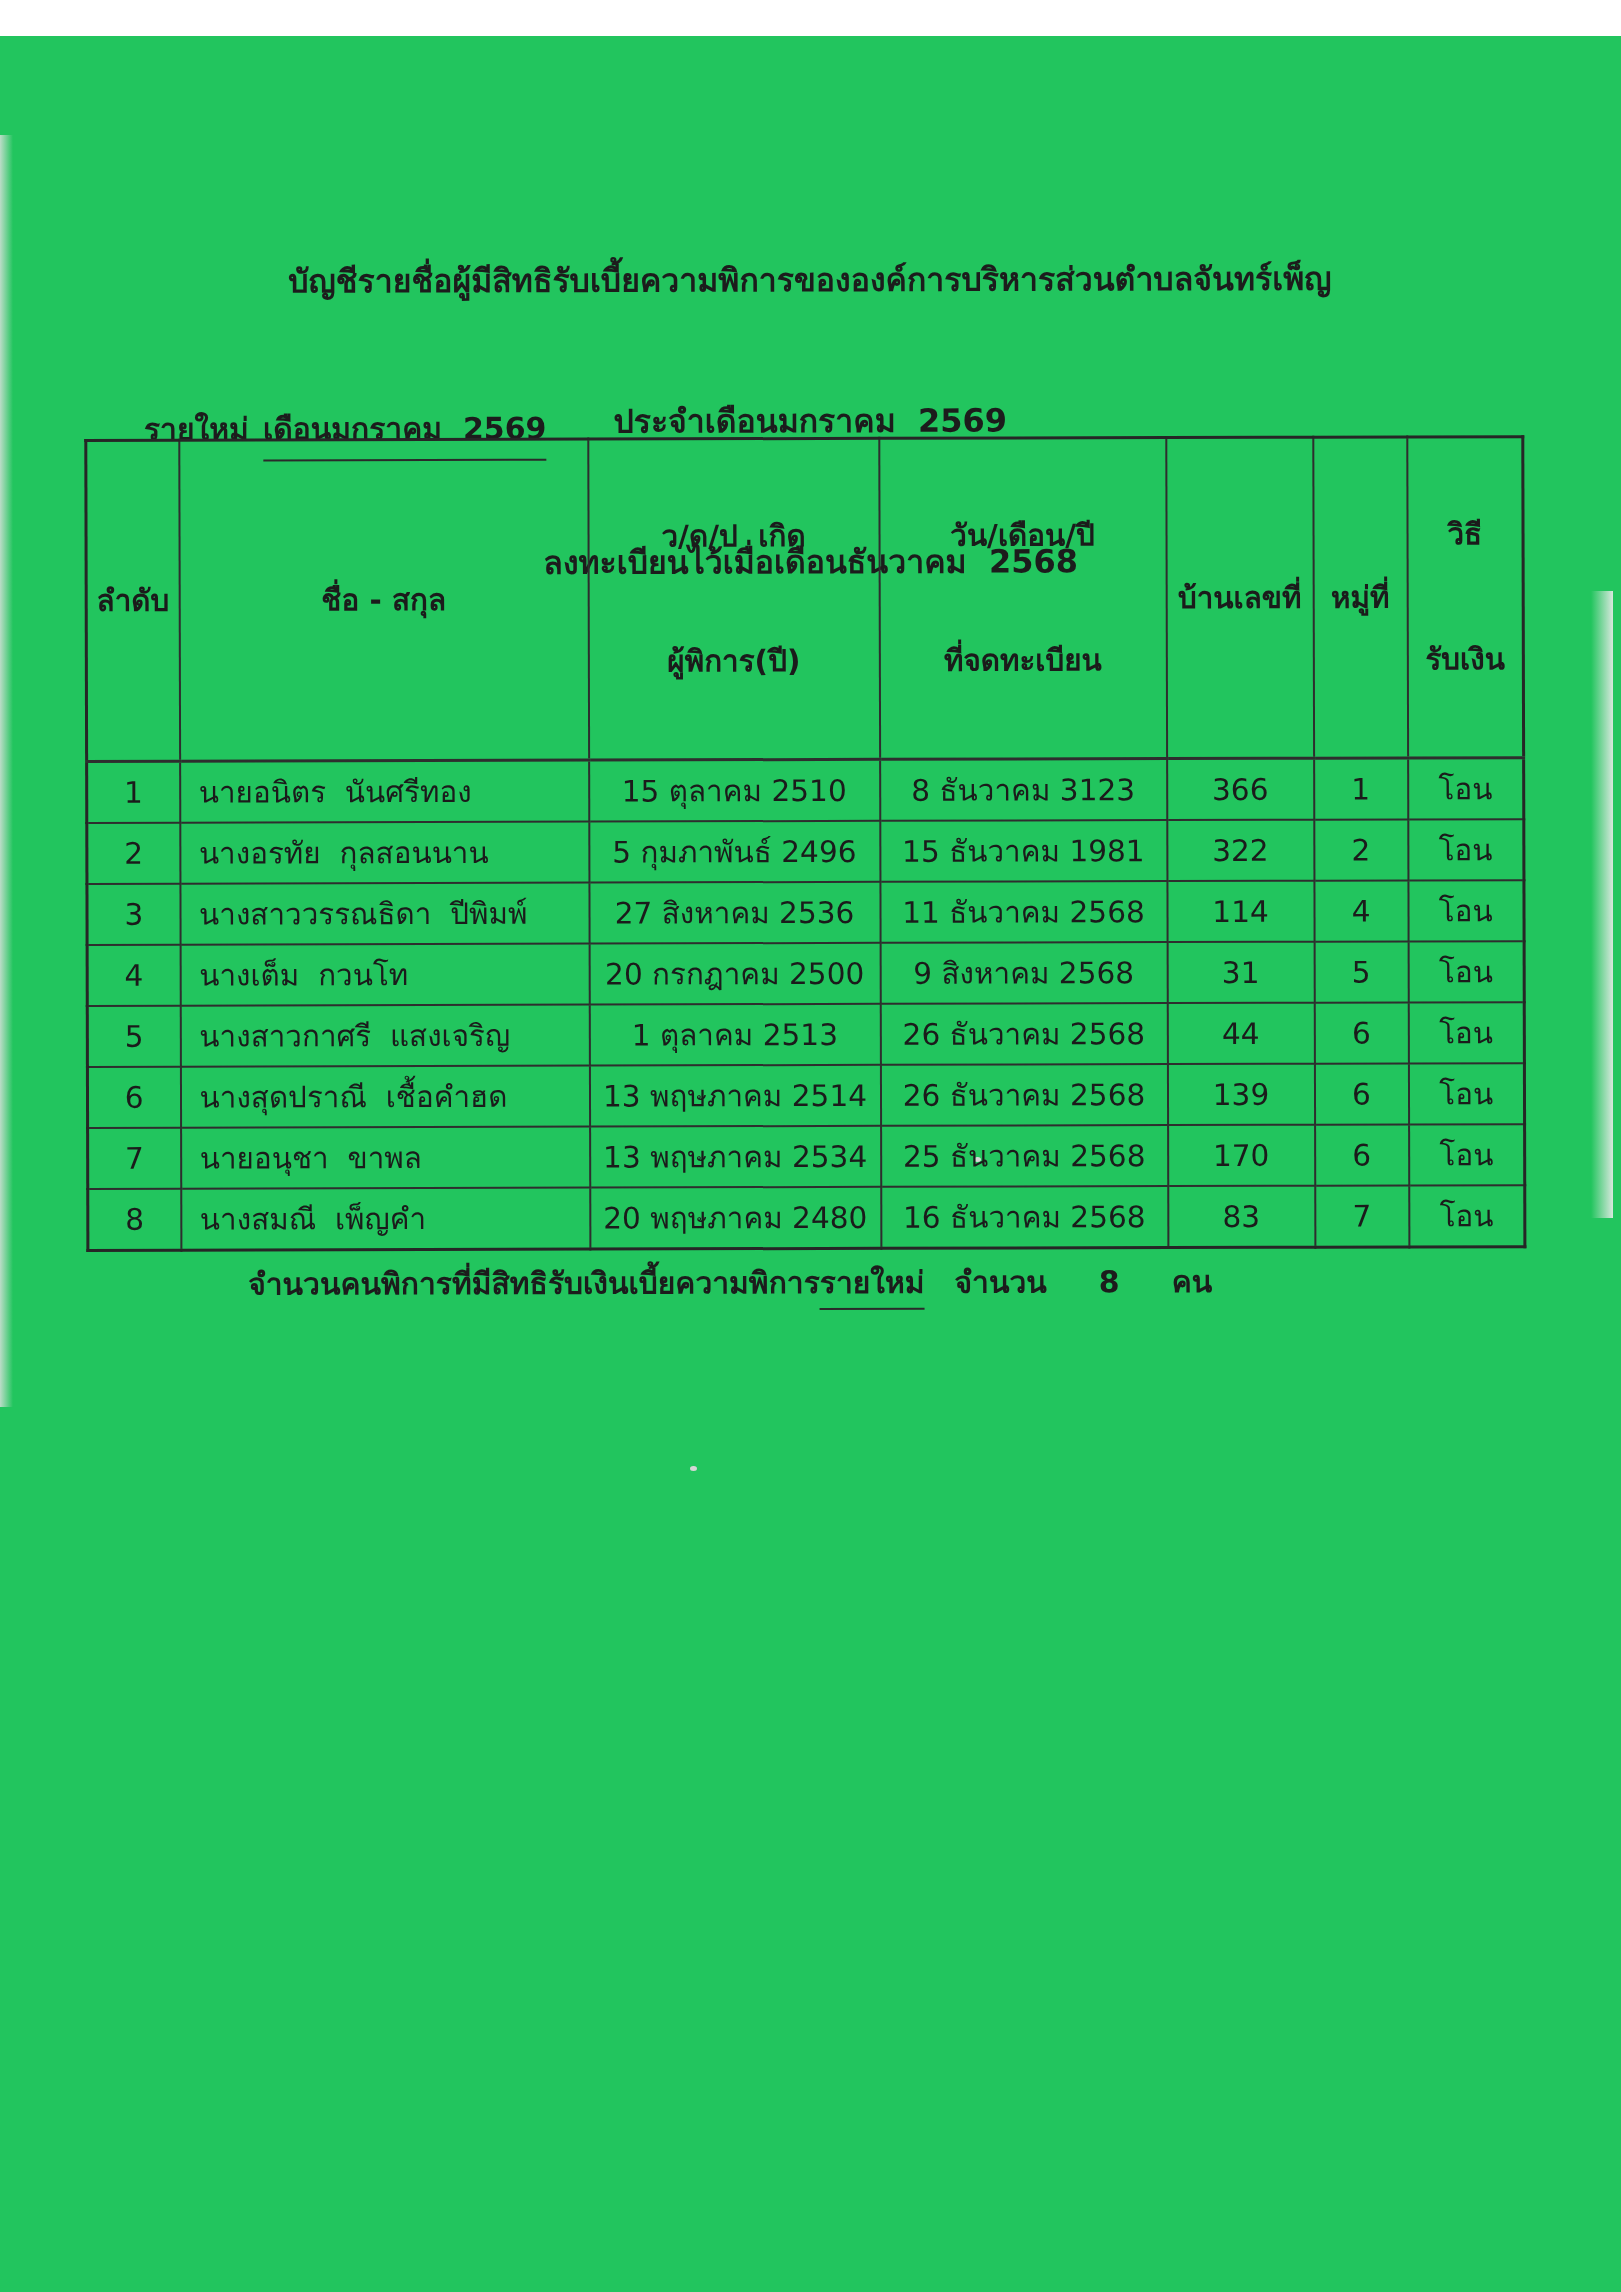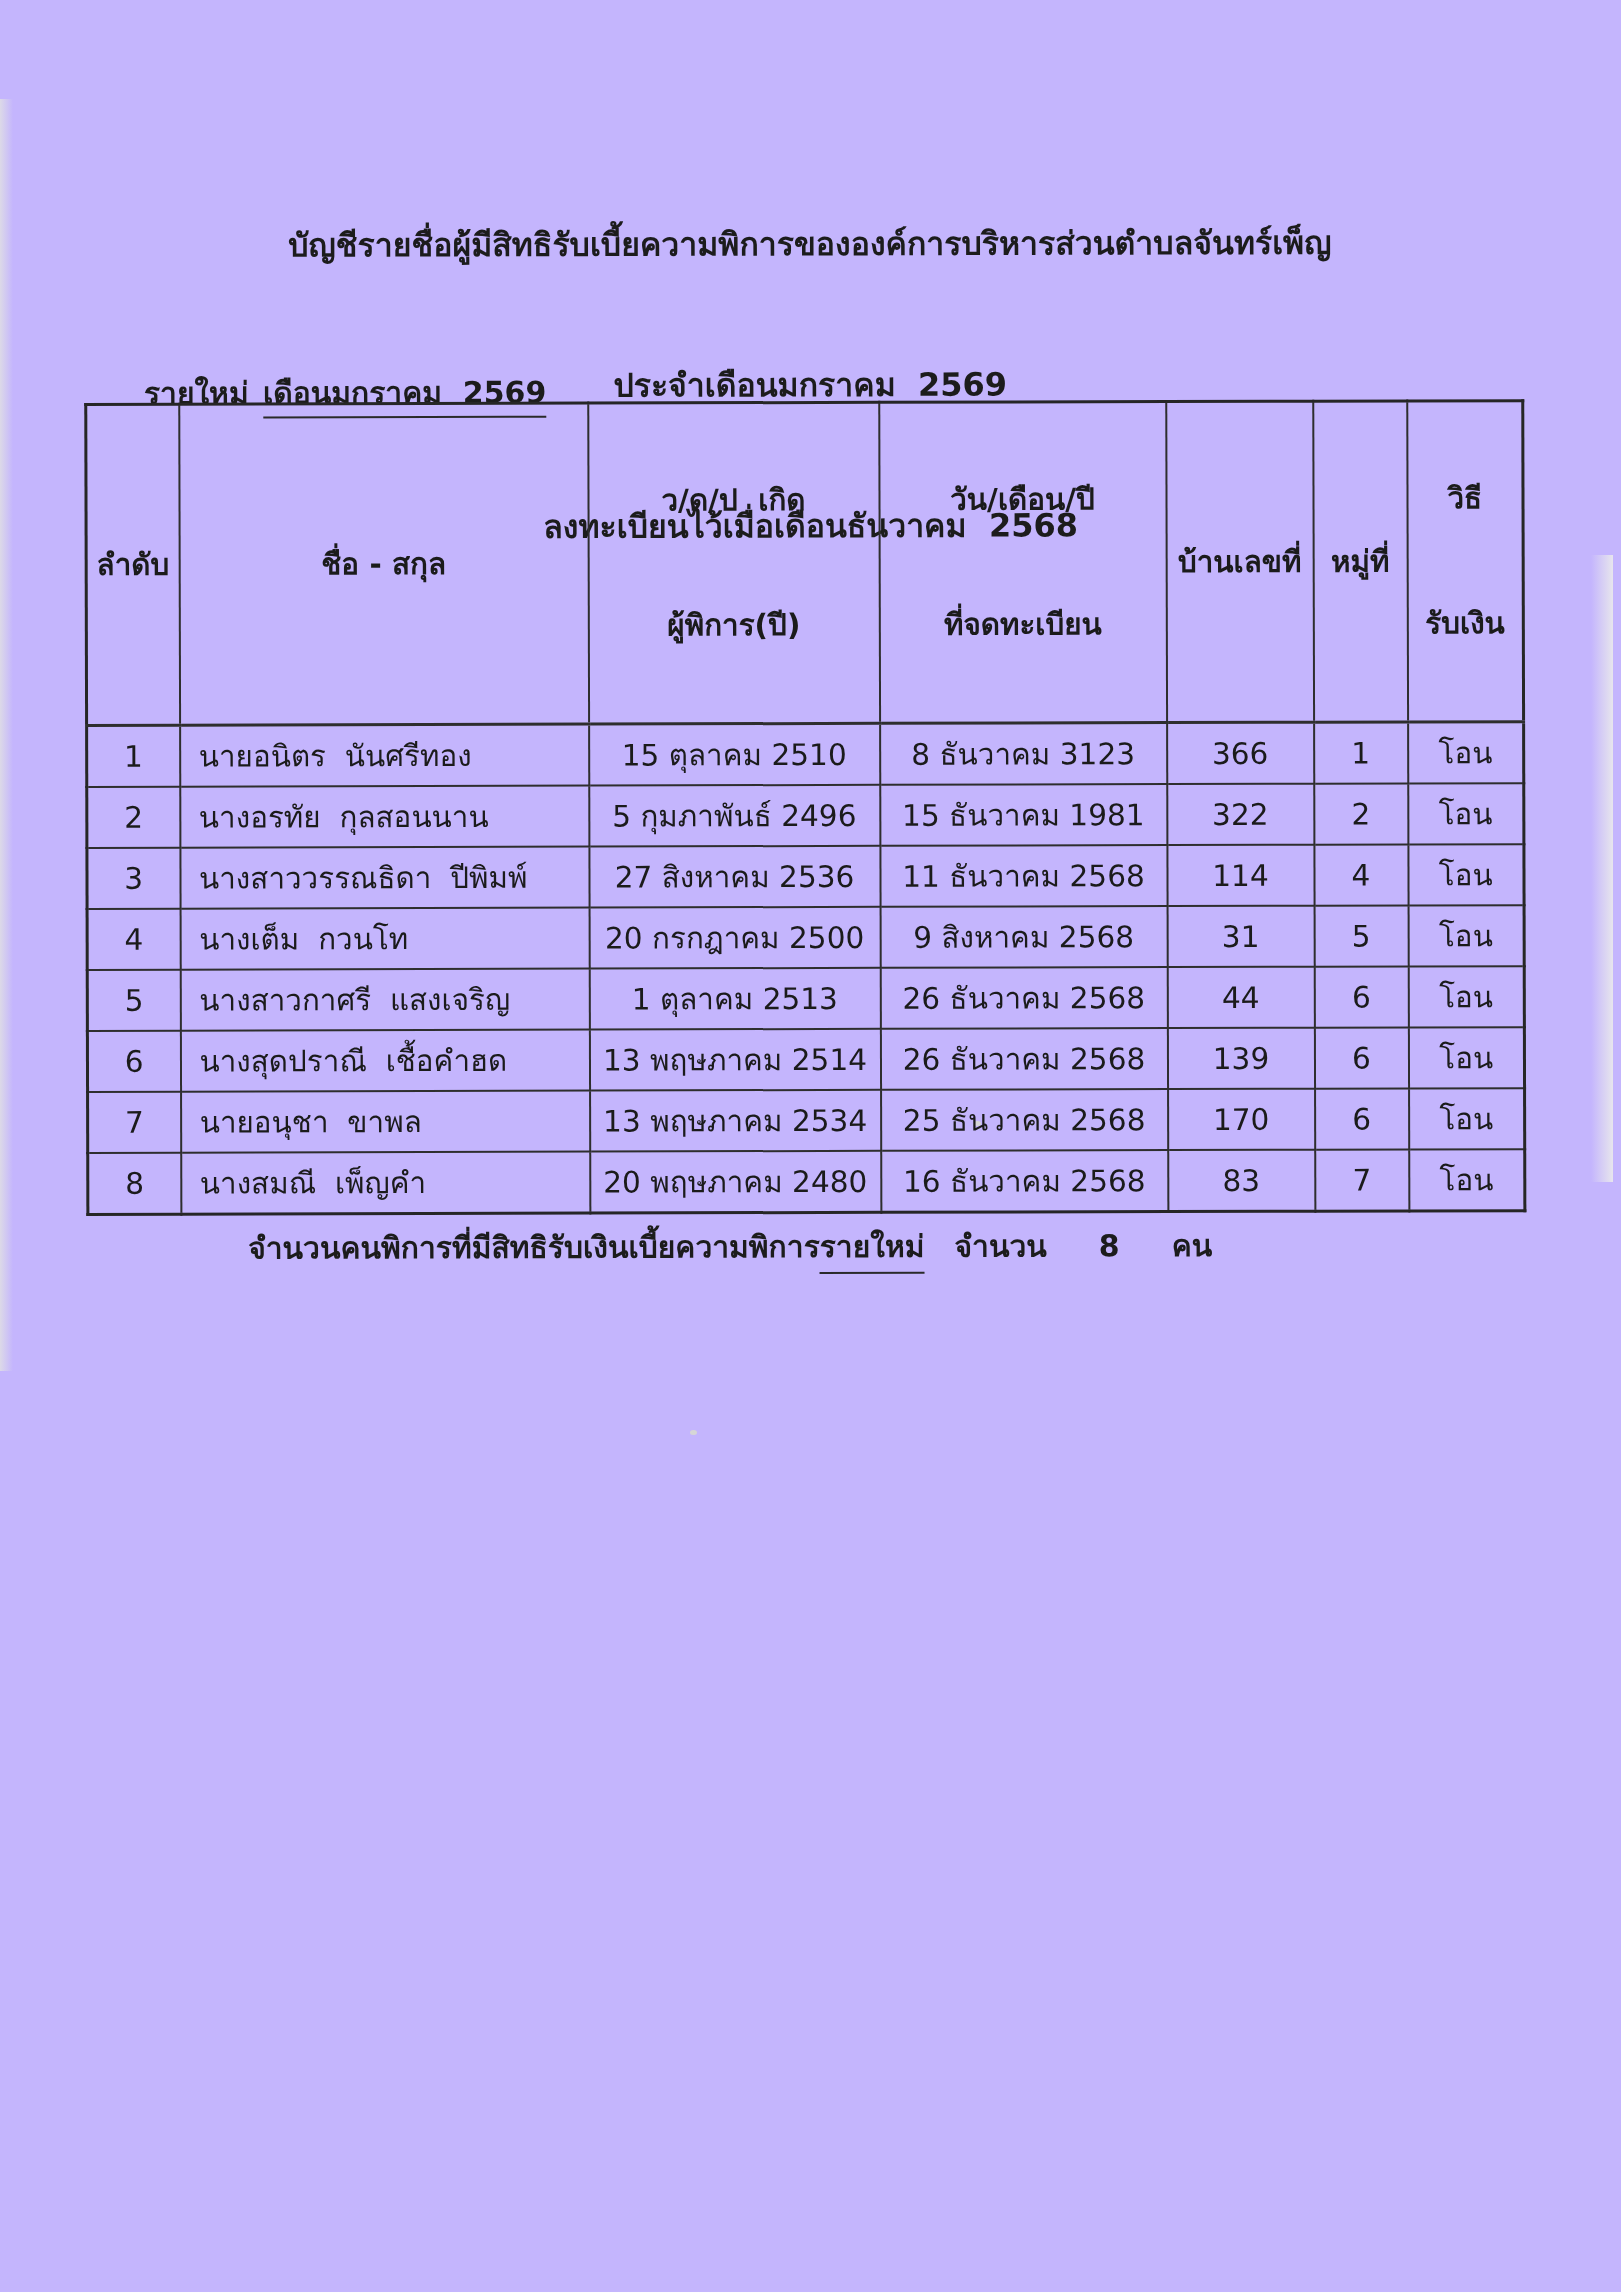--- a/index.html
+++ b/index.html
@@ -6,21 +6,22 @@
   body {
     width: 1622px; height: 2293px;
     background: #ffffff;
     font-family: "DejaVu Sans", "Liberation Sans", sans-serif;
     color: #1c1c1c;
     position: relative;
     overflow: hidden;
   }
   .sheet {
     position: absolute; inset: 0;
-    background: #c4b5fd;
+    background: #22c55e;
+    margin-top: 36px;
   }
   .content {
     position: absolute; inset: 0;
     transform: rotate(-0.15deg);
     transform-origin: 50% 30%;
   }
   
   .edge-streak-left {
     position: absolute; left: 0; top: 99px; width: 12.5px; height: 1272px;
     background: linear-gradient(to right, #e2e2e2, rgba(255,255,255,0));
@@ -44,21 +45,21 @@
   }
   .title-line { display: block; line-height: 65px; }
 
   .section-label {
     position: absolute; top: 333px; left: 82px;
     font-size: 30px; font-weight: bold; white-space: pre;
   }
   .section-label .underlined {
     display: inline-block;
     border-bottom: 2.7px solid #2a2a2a;
-    padding-bottom: 0;
+    padding-bottom: 7px;
     margin-left: 14.3px;
   }
 
   table.roster {
     position: absolute; left: 85px; top: 401px;
     width: 1437px;
     border-collapse: collapse;
     table-layout: fixed;
     font-size: 29.6px;
     color: #1b1b1b;

